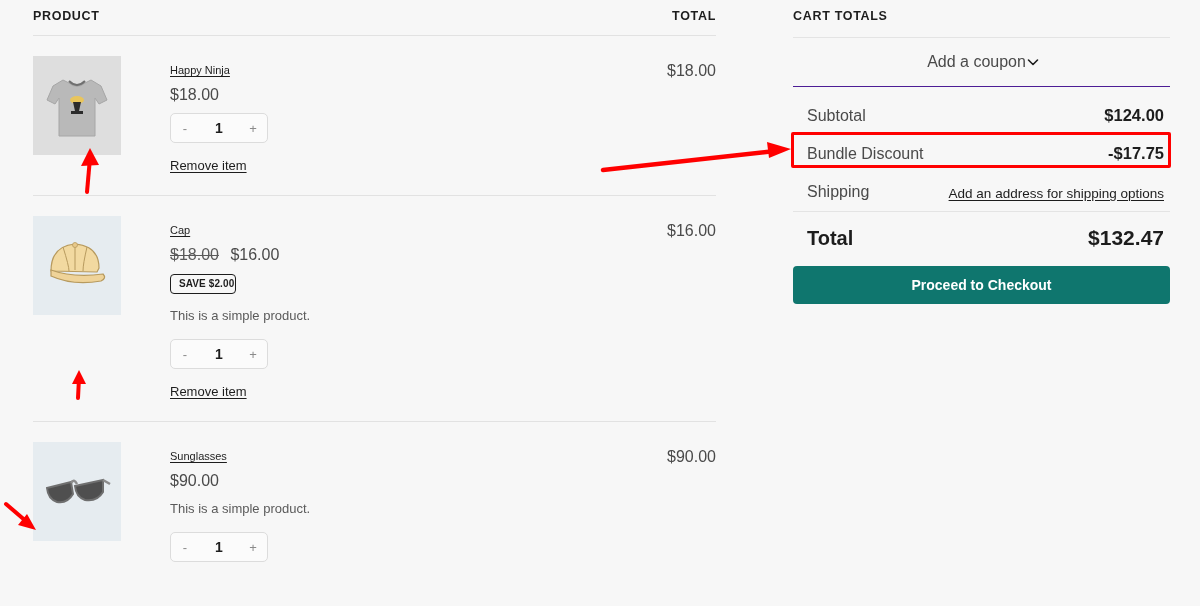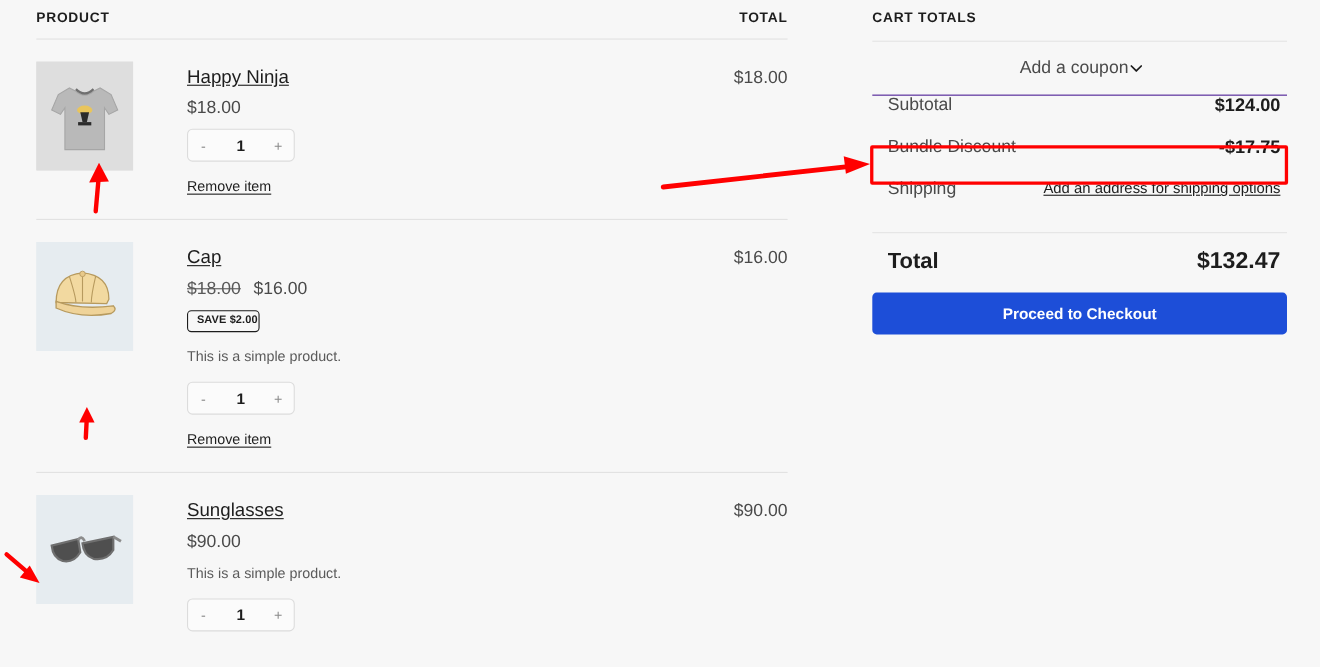--- a/index.html
+++ b/index.html
@@ -57,21 +57,21 @@
   .thumb.shirt  { background: #dedede; }
   .thumb.cap    { background: #e6ecf0; }
   .thumb.glass  { background: #e6ecf0; }
 
   .info-cell {
     flex: 1 1 auto;
     padding-left: 33px;
     padding-top: 4px;
   }
   .prod-name {
-    font-size: 17px;
+    font-size: 11px;
     color: #1d1d1d;
     text-decoration: underline;
     text-underline-offset: 2px;
     display: inline-block;
     margin: 0 0 10px 0;
     cursor: pointer;
   }
   .price-line {
     font-size: 16px;
     color: #4a4a4a;
@@ -163,21 +163,21 @@
     border-top: 1px solid #e4e4e4;
     border-bottom: 1px solid #4c1d95;
     padding: 0 10px 0 14px;
     cursor: pointer;
   }
   .coupon-label { font-size: 16px; color: #4a4a4a; }
   .chev { width: 14px; height: 14px; }
 
   .tot-row {
     display: flex;
-    align-items: flex-start;
+    align-items: flex-end;
     justify-content: space-between;
     height: 38px;
     padding: 0 6px 0 14px;
   }
   .tot-row .lbl { font-size: 16px; color: #4a4a4a; }
   .tot-row .amt { font-size: 16.5px; font-weight: bold; color: #1d1d1d; }
   .tot-row .shiplink {
     font-size: 13.5px;
     color: #1d1d1d;
     text-decoration: underline;
@@ -192,21 +192,21 @@
     display: flex;
     align-items: center;
     justify-content: space-between;
     padding: 14px 6px 16px 14px;
   }
   .grand .lbl { font-size: 20px; font-weight: bold; color: #1d1d1d; }
   .grand .amt { font-size: 21px; font-weight: bold; color: #1d1d1d; }
   .checkout-btn {
     display: block;
     width: 377px; height: 38px;
-    background: #1d4ed8;
+    background: #0f766e;
     color: #ffffff;
     border: 0; border-radius: 4px;
     font-size: 14px; font-weight: bold;
     cursor: pointer;
     font-family: "Liberation Sans", sans-serif;
   }
 
   
   .anno { position: absolute; pointer-events: none; }
   .hl-box {

